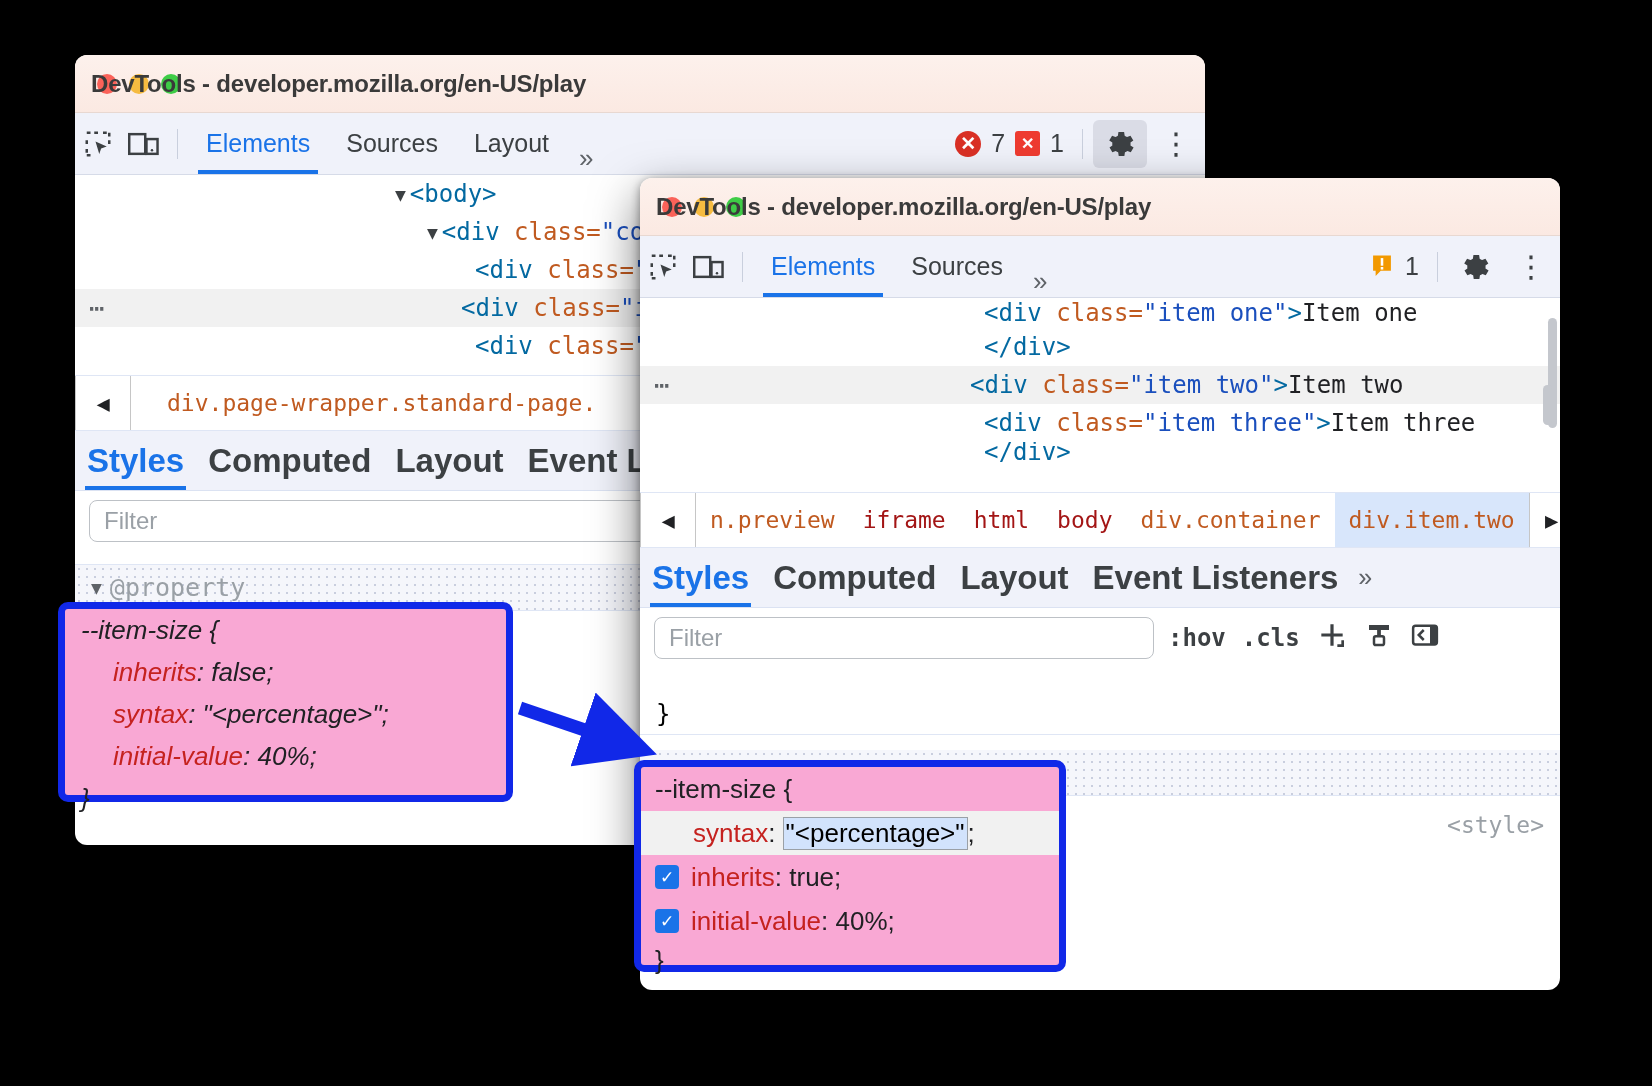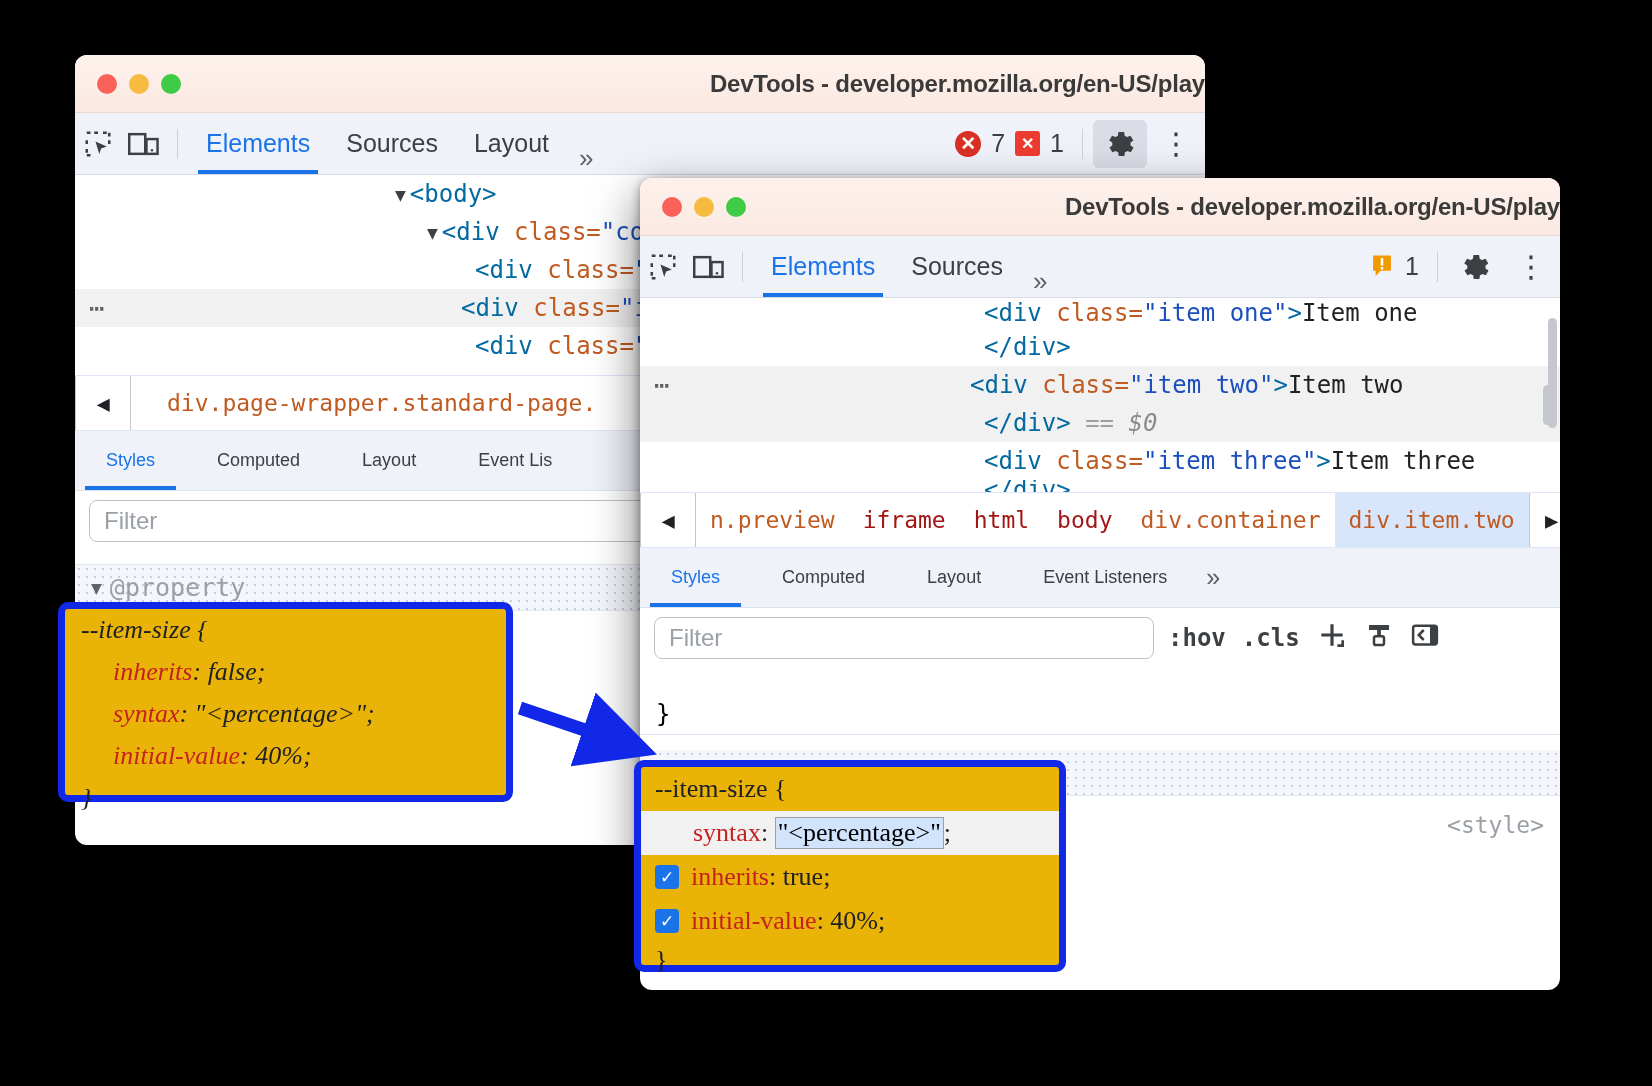--- a/index.html
+++ b/index.html
@@ -25,21 +25,21 @@
     align-items: center;
     position: relative;
     border-bottom: 1px solid #e8d8d1;
   }
   .lights { display: flex; gap: 12px; padding-left: 22px; }
   .light { width: 20px; height: 20px; border-radius: 50%; }
   .light.red { background: #fa6259; }
   .light.yellow { background: #f6bb40; }
   .light.green { background: #3ecc46; }
   .wtitle {
-    position: absolute; left: 9px; right: 0; text-align: right;
+    position: absolute; left: 16px; right: 0; text-align: left;
     font-size: 24px; font-weight: bold; color: #3a3a3a;
     letter-spacing: -0.2px;
     pointer-events: none;
   }
 
   
   .dt-toolbar {
     height: 62px;
     background: #f0f2fa;
     display: flex; align-items: center;
@@ -116,21 +116,21 @@
     width: 46px; height: 56px; border:1px solid #c6c6c6; background:#fff;
     display:flex; align-items:center; justify-content:center; flex:none;
     font-size: 22px; color:#202124; margin-left:auto;
   }
 
   
   .subtabs {
     height: 60px; background:#f0f2fa; display:flex; align-items:center;
     border-bottom: 1px solid #dbe2f2; position:relative;
   }
-  .stab { font-size:18px; color:#3c4043; padding: 0 31px; height:100%; display:flex; align-items:center; position:relative;}
+  .stab { font-size:33px; color:#3c4043; padding: 0 12px; height:100%; display:flex; align-items:center; position:relative;font-weight:bold;}
   .stab.active { color:#1a73e8; }
   .stab.active::after { content:""; position:absolute; left:10px; right:10px; bottom:0; height:4px; background:#1a73e8;}
 
   
   .filterrow { height: 60px; display:flex; align-items:center; background:#fff; padding: 0 14px; gap: 14px;}
   .filterbox {
     flex: 1; height: 42px; border:1px solid #bdc1c6; border-radius:8px;
     display:flex; align-items:center; padding-left:14px;
     font-size:24px; color:#9aa0a6;
   }
@@ -159,22 +159,22 @@
     margin-right: 12px; flex:none;
   }
   .sel-hl { background:#d2e3fc; border:1px solid #9aa0a6; padding: 0 2px;}
   .stylesrc { position:absolute; right: 16px; color:#9aa0a6; font-size:23px;}
 
   
   .annot {
     position: absolute;
     border: 7px solid #1128e8;
     border-radius: 10px;
-    background: #eab308;
-    font-family: Liberation Serif, serif;
+    background: #f9a8d4;
+    font-family: Liberation Sans, sans-serif;
     z-index: 50;
   }
   .annot .cssline { font-size: 26px; height: 42px;}
 
   .arrowlayer { position:absolute; inset:0; z-index: 60; pointer-events:none; }
 
   
   .vscroll {
     position:absolute; right: 3px; width: 9px; border-radius: 5px; background:#c4c7cd;
   }
@@ -337,23 +337,20 @@
   <div class="dom" style="height:194px;">
     <div class="dom-row" style="padding-left:344px;height:30px;">
       <span><span class="tok-tag">&lt;div </span><span class="tok-attr">class=</span><span class="tok-val">"item one"</span><span class="tok-tag">&gt;</span><span class="tok-txt">Item one</span></span>
     </div>
     <div class="dom-row" style="padding-left:344px;">
       <span class="tok-tag">&lt;/div&gt;</span>
     </div>
     <div class="dom-row sel" style="padding-left:0;">
       <span class="ellipsis-badge" style="padding-left:14px;">⋯</span>
       <span style="padding-left:290px;"><span class="tok-tag">&lt;div </span><span class="tok-attr">class=</span><span class="tok-val">"item two"</span><span class="tok-tag">&gt;</span><span class="tok-txt">Item two</span></span>
-    </div>
-    <div class="dom-row sel" style="padding-left:344px;">
-      <span><span class="tok-tag">&lt;/div&gt;</span><span class="tok-dim"> == </span><span class="tok-gray">$0</span></span>
     </div>
     <div class="dom-row" style="padding-left:344px;">
       <span><span class="tok-tag">&lt;div </span><span class="tok-attr">class=</span><span class="tok-val">"item three"</span><span class="tok-tag">&gt;</span><span class="tok-txt">Item three</span></span>
     </div>
     <div class="dom-row" style="padding-left:344px;height:20px;overflow:hidden;">
       <span class="tok-tag">&lt;/div&gt;</span>
     </div>
     <div class="vscroll" style="top:20px;height:110px;"></div>
   </div>
 

